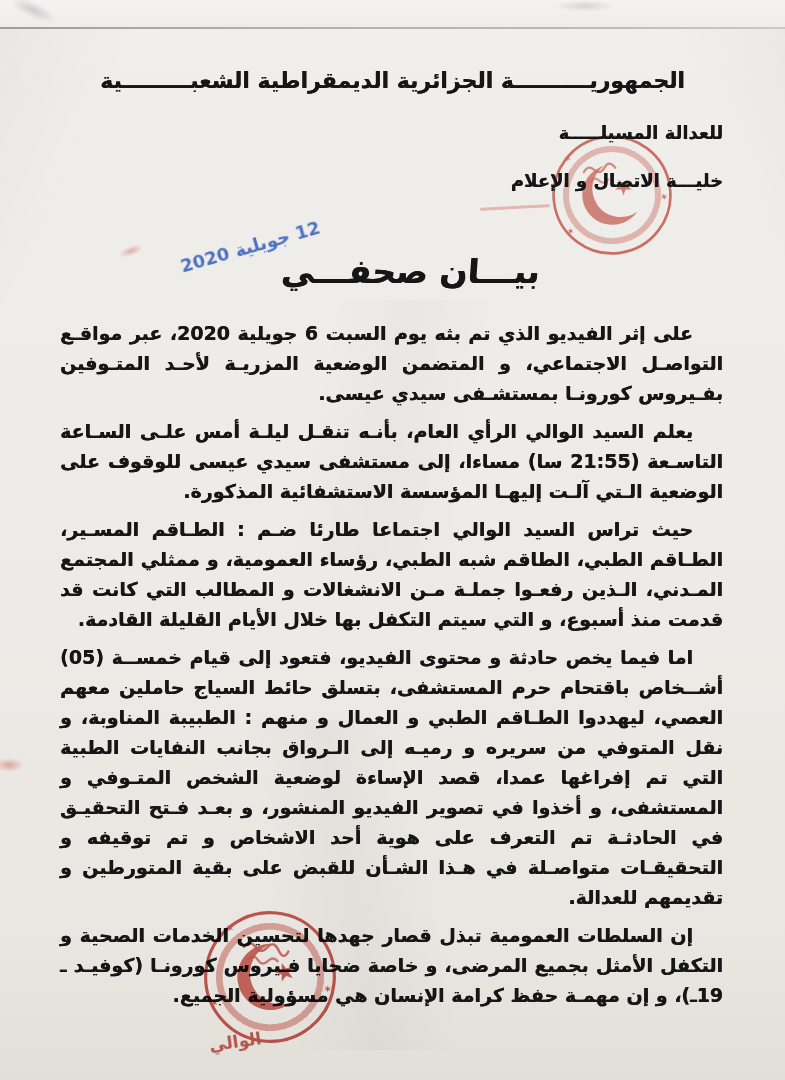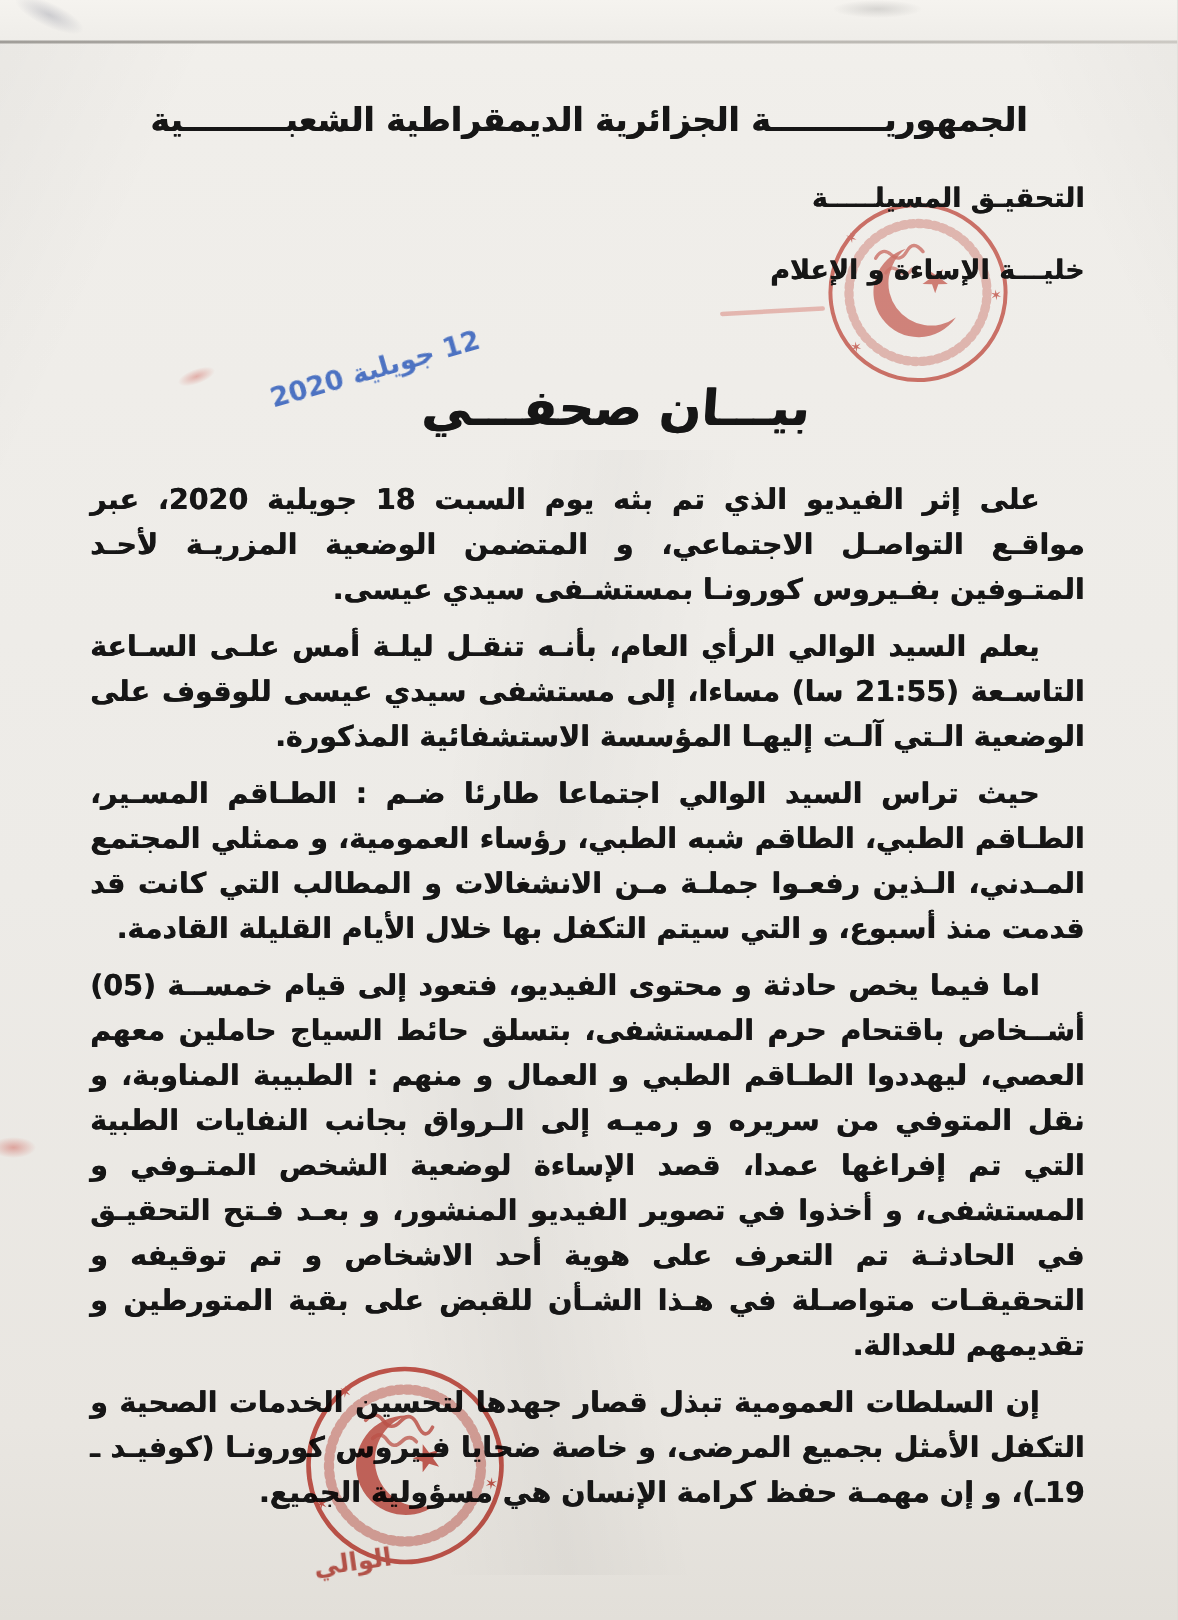--- a/index.html
+++ b/index.html
@@ -125,30 +125,30 @@
       </g>
       <g fill="#cf5a50" font-size="11" font-weight="bold" text-anchor="middle">
         <text x="-44" y="-44">✶</text>
         <text x="58" y="14">✶</text>
         <text x="-52" y="38">✶</text>
       </g>
     </svg>
   </div>
 
   <div class="letterhead">
-    <div class="lh-line">التحقيـق المسيلـــــة</div>
-    <div class="lh-line">خليـــة الإساءة و الإعلام</div>
+    <div class="lh-line">للعدالة المسيلـــــة</div>
+    <div class="lh-line">خليـــة الاتصال و الإعلام</div>
   </div>
 
   <div class="date-stamp">12 جويلية 2020</div>
 
   <div class="doc-title">بيـــان صحفـــي</div>
 
   <div class="doc-body">
-    <p>على إثر الفيديو الذي تم بثه يوم السبت 18 جويلية 2020، عبر مواقـع التواصـل الاجتماعي، و المتضمن الوضعية المزريـة لأحـد المتـوفين بفـيروس كورونـا بمستشـفى سيدي عيسى.</p>
+    <p>على إثر الفيديو الذي تم بثه يوم السبت 6 جويلية 2020، عبر مواقـع التواصـل الاجتماعي، و المتضمن الوضعية المزريـة لأحـد المتـوفين بفـيروس كورونـا بمستشـفى سيدي عيسى.</p>
     <p>يعلم السيد الوالي الرأي العام، بأنـه تنقـل ليلـة أمس علـى السـاعة التاسـعة (21:55 سا) مساءا، إلى مستشفى سيدي عيسى للوقوف على الوضعية الـتي آلـت إليهـا المؤسسة الاستشفائية المذكورة.</p>
     <p>حيث تراس السيد الوالي اجتماعا طارئا ضـم : الطـاقم المسـير، الطـاقم الطبي، الطاقم شبه الطبي، رؤساء العمومية، و ممثلي المجتمع المـدني، الـذين رفعـوا جملـة مـن الانشغالات و المطالب التي كانت قد قدمت منذ أسبوع، و التي سيتم التكفل بها خلال الأيام القليلة القادمة.</p>
     <p>اما فيما يخص حادثة و محتوى الفيديو، فتعود إلى قيام خمســة (05) أشــخاص باقتحام حرم المستشفى، بتسلق حائط السياج حاملين معهم العصي، ليهددوا الطـاقم الطبي و العمال و منهم : الطبيبة المناوبة، و نقل المتوفي من سريره و رميـه إلى الـرواق بجانب النفايات الطبية التي تم إفراغها عمدا، قصد الإساءة لوضعية الشخص المتـوفي و المستشفى، و أخذوا في تصوير الفيديو المنشور، و بعـد فـتح التحقيـق في الحادثـة تم التعرف على هوية أحد الاشخاص و تم توقيفه و التحقيقـات متواصـلة في هـذا الشـأن للقبض على بقية المتورطين و تقديمهم للعدالة.</p>
     <p>إن السلطات العمومية تبذل قصار جهدها لتحسين الخدمات الصحية و التكفل الأمثل بجميع المرضى، و خاصة ضحايا فـيروس كورونـا (كوفيـد ـ 19ـ)، و إن مهمـة حفظ كرامة الإنسان هي مسؤولية الجميع.</p>
   </div>
 
   <div class="stamp stamp-bottom">
     <svg viewBox="-78 -78 156 156" xmlns="http://www.w3.org/2000/svg" aria-hidden="true">
       <g stroke="#c8493f" fill="none" stroke-linecap="round">
         <circle r="66" stroke-width="3.2"></circle>

